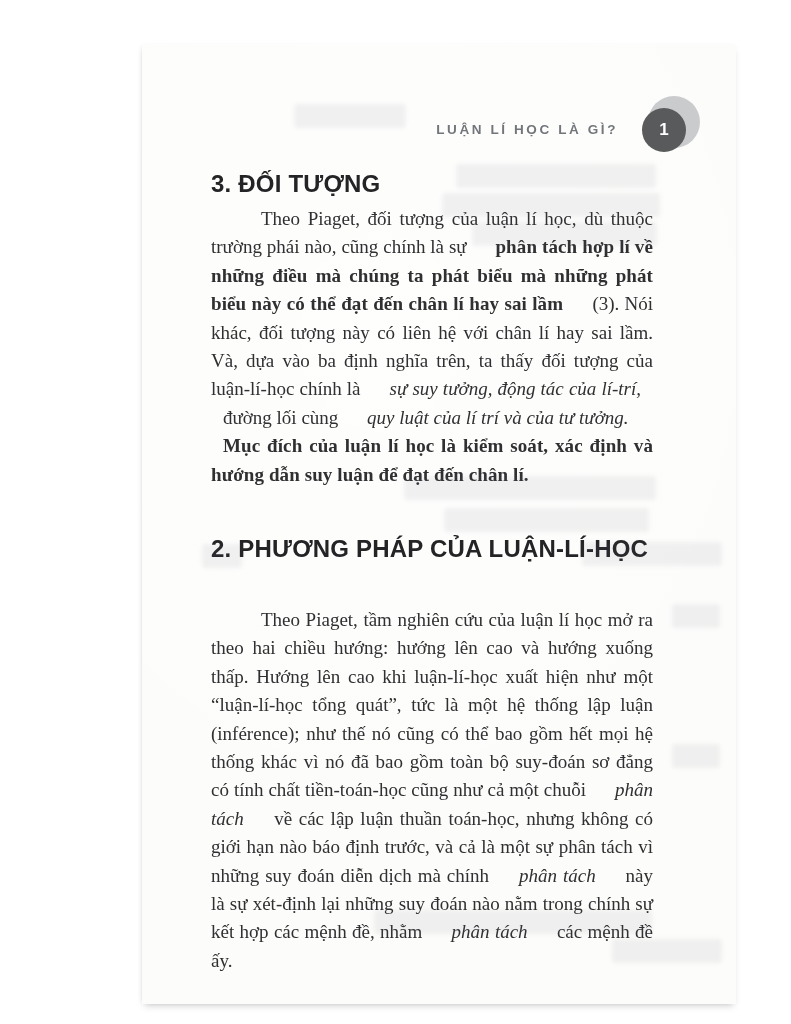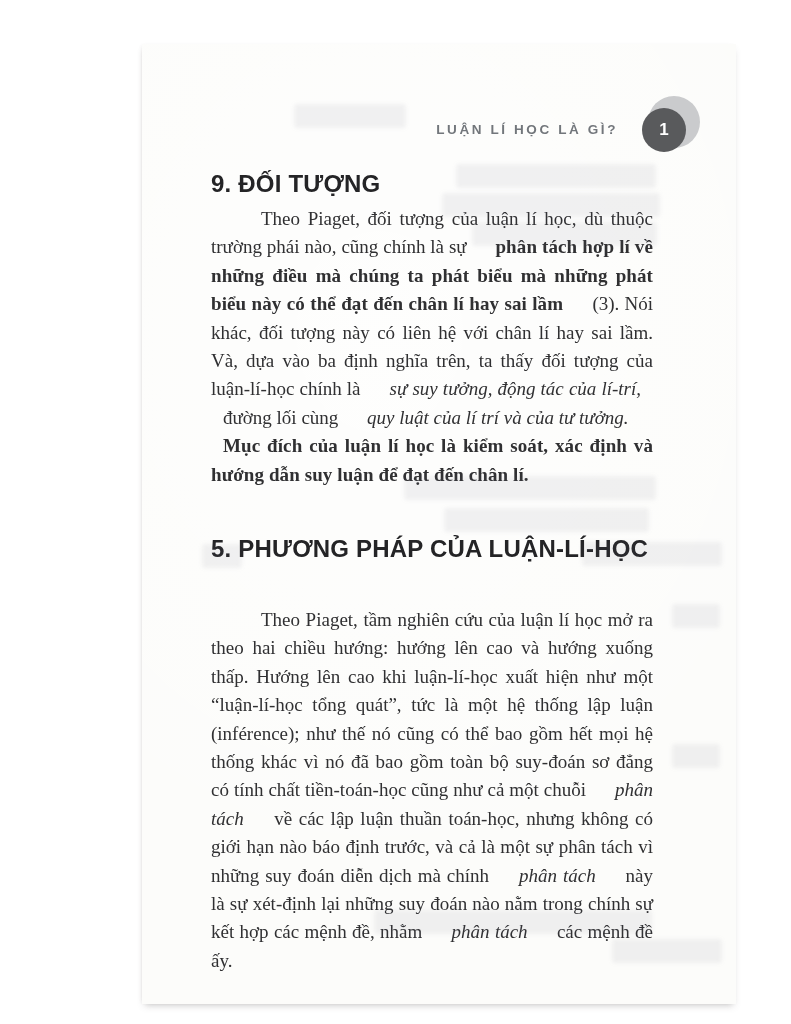--- a/index.html
+++ b/index.html
@@ -96,25 +96,25 @@
       <span class="page-badge">
         <span class="light-circle"></span>
         <span class="dark-circle">
           <span class="num">1</span>
         </span>
       </span>
     </div>
 
     <div class="content">
 
-      <h2 class="section-heading heading-3">9. ĐỐI TƯỢNG</h2>
+      <h2 class="section-heading heading-3">3. ĐỐI TƯỢNG</h2>
 
       <p class="body-paragraph para-1"><span class="run-normal">Theo Piaget, đối tượng của luận lí học, dù thuộc trường phái nào, cũng chính là sự </span><span class="run-bold">phân tách hợp lí về những điều mà chúng ta phát biểu mà những phát biểu này có thể đạt đến chân lí hay sai lầm</span><span class="run-normal"> (3). Nói khác, đối tượng này có liên hệ với chân lí hay sai lầm. Và, dựa vào ba định nghĩa trên, ta thấy đối tượng của luận-lí-học chính là </span><span class="run-italic">sự suy tưởng, động tác của lí-trí,</span><span class="run-normal"> đường lối cùng </span><span class="run-italic">quy luật của lí trí và của tư tưởng.</span><span class="run-normal"> </span><span class="run-bold">Mục đích của luận lí học là kiểm soát, xác định và hướng dẫn suy luận để đạt đến chân lí.</span></p>
 
-      <h2 class="section-heading heading-4">5. PHƯƠNG PHÁP CỦA LUẬN-LÍ-HỌC</h2>
+      <h2 class="section-heading heading-4">2. PHƯƠNG PHÁP CỦA LUẬN-LÍ-HỌC</h2>
 
       <p class="body-paragraph para-2"><span class="run-normal">Theo Piaget, tầm nghiên cứu của luận lí học mở ra theo hai chiều hướng: hướng lên cao và hướng xuống thấp. Hướng lên cao khi luận-lí-học xuất hiện như một “luận-lí-học tổng quát”, tức là một hệ thống lập luận (inférence); như thế nó cũng có thể bao gồm hết mọi hệ thống khác vì nó đã bao gồm toàn bộ suy-đoán sơ đẳng có tính chất tiền-toán-học cũng như cả một chuỗi </span><span class="run-italic">phân tách</span><span class="run-normal"> về các lập luận thuần toán-học, nhưng không có giới hạn nào báo định trước, và cả là một sự phân tách vì những suy đoán diễn dịch mà chính </span><span class="run-italic">phân tách</span><span class="run-normal"> này là sự xét-định lại những suy đoán nào nằm trong chính sự kết hợp các mệnh đề, nhằm </span><span class="run-italic">phân tách</span><span class="run-normal"> các mệnh đề ấy.</span></p>
     </div>
 
     <div class="ghost" style="left:152px;top:60px;width:112px;height:11px;"></div>
     <div class="ghost" style="left:314px;top:120px;width:200px;height:13px;"></div>
     <div class="ghost" style="left:300px;top:149px;width:218px;height:11px;"></div>
     <div class="ghost" style="left:330px;top:178px;width:185px;height:10px;"></div>
     <div class="ghost" style="left:262px;top:432px;width:252px;height:11px;"></div>
     <div class="ghost" style="left:302px;top:464px;width:205px;height:10px;"></div>

